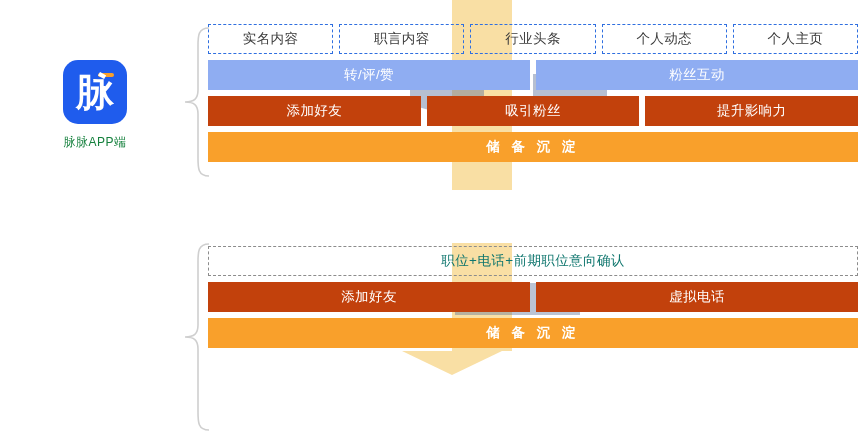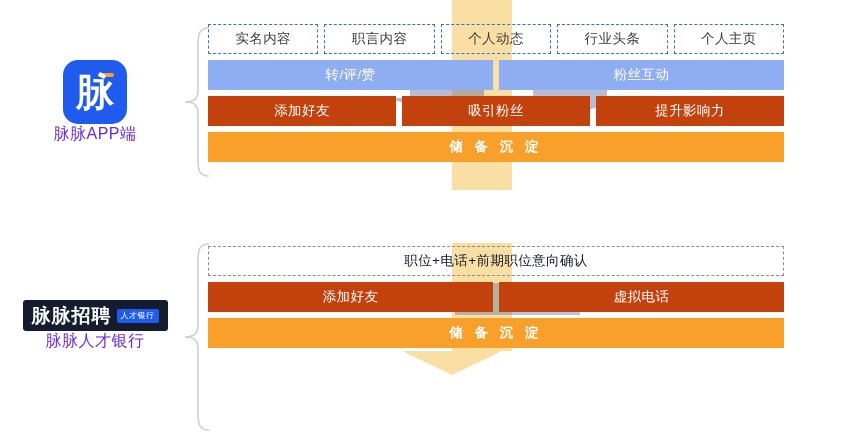--- a/index.html
+++ b/index.html
@@ -85,22 +85,23 @@
     font-weight: bold;
   }
   .app-logo .accent {
     position: absolute;
     left: 35px; top: 13px;
     width: 16px; height: 4px;
     border-radius: 2px;
     background: #f9a02b;
   }
   .rail-label {
-    font-size: 16px;
-    color: #6d28d9;
+    margin-top: 10px;
+    font-size: 12px;
+    color: #15803d;
     letter-spacing: 0.5px;
   }
 
   .hire-logo {
     display: inline-flex;
     align-items: center;
     gap: 5px;
     background: #151c2e;
     padding: 6px 9px;
     border-radius: 3px;
@@ -119,21 +120,21 @@
     line-height: 1;
     padding: 3px 4px;
     border-radius: 2px;
     letter-spacing: 0.5px;
   }
 
   
   .brace { position: absolute; }
 
   
-  .group { position: absolute; left: 208px; width: 576px; }
+  .group { position: absolute; left: 208px; width: 650px; }
   .group-top { top: 24px; }
   .group-bottom { top: 240px; }
 
   .row { display: flex; position: relative; }
   .row + .row { margin-top: 6px; border-radius: 13px; }
 
   .cell {
     flex: 1 1 0;
     box-sizing: border-box;
     height: 30px;
@@ -147,21 +148,21 @@
   .cell + .cell { margin-left: 6px; }
 
   .cell-dashed {
     border: 1px dashed #2f6fe0;
     background: transparent;
     color: #3a3a3a;
   }
   .cell-dashed-grey {
     border: 1px dashed #8c8c8c;
     background: transparent;
-    color: #0f172a;
+    color: #0f766e;
   }
   .cell-lightblue {
     background: #8fadf2;
     color: #ffffff;
   }
   .cell-blue {
     background: #c2410c;
     color: #ffffff;
   }
   .cell-orange {
@@ -189,43 +190,36 @@
   <div class="deco band-grey-lower"></div>
 
   <div class="rail rail-top">
     <div class="app-logo">
       <div class="accent"></div>
       <div class="glyph">脉</div>
     </div>
     <div class="rail-label">脉脉APP端</div>
   </div>
 
-  <div class="rail rail-bottom">
-    <div class="hire-logo">
-      <span class="hl-text">脉脉招聘</span>
-      <span class="hl-badge">人才银行</span>
-    </div>
-    <div class="rail-label">脉脉人才银行</div>
-  </div>
 
   <svg class="brace" style="left:182px; top:26px;" width="30" height="152" viewBox="0 0 30 152">
     <path d="M27 2 C16 2 16 10 16 20 L16 64 C16 73 12 76 3 76 C12 76 16 79 16 88 L16 132 C16 142 16 150 27 150" fill="none" stroke="#cfcfcf" stroke-width="1.6"></path>
   </svg>
 
   <svg class="brace" style="left:182px; top:242px;" width="30" height="190" viewBox="0 0 30 190">
     <path d="M27 2 C16 2 16 10 16 20 L16 83 C16 92 12 95 3 95 C12 95 16 98 16 107 L16 170 C16 180 16 188 27 188" fill="none" stroke="#cfcfcf" stroke-width="1.6"></path>
   </svg>
 
   <div class="group group-top">
 
     <div class="row">
       <div class="cell cell-dashed">实名内容</div>
       <div class="cell cell-dashed">职言内容</div>
+      <div class="cell cell-dashed">行业头条</div>
       <div class="cell cell-dashed">个人动态</div>
-      <div class="cell cell-dashed">行业头条</div>
       <div class="cell cell-dashed">个人主页</div>
     </div>
 
     <div class="row">
       <div class="cell cell-lightblue">转/评/赞</div>
       <div class="cell cell-lightblue">粉丝互动</div>
     </div>
 
     <div class="row">
       <div class="cell cell-blue">添加好友</div>

